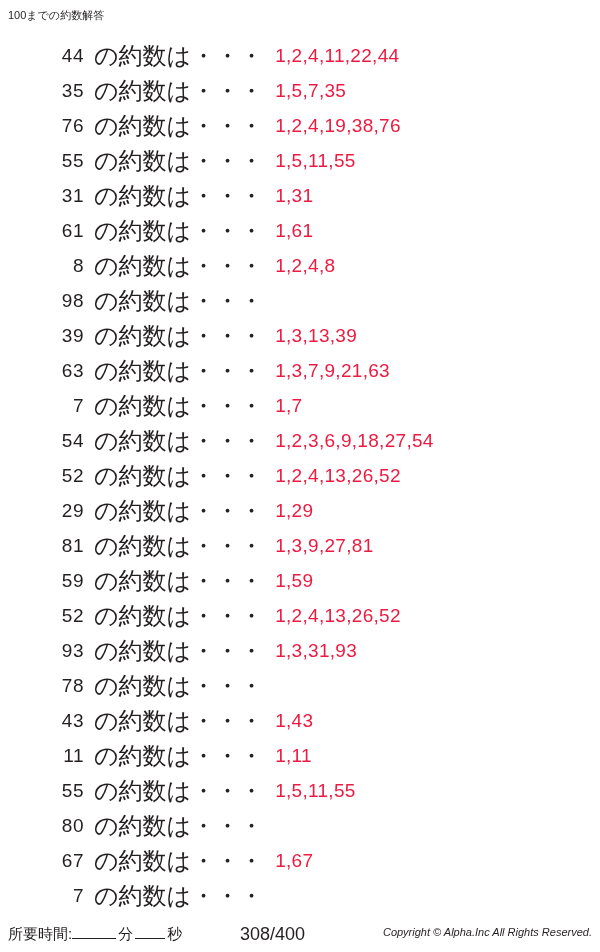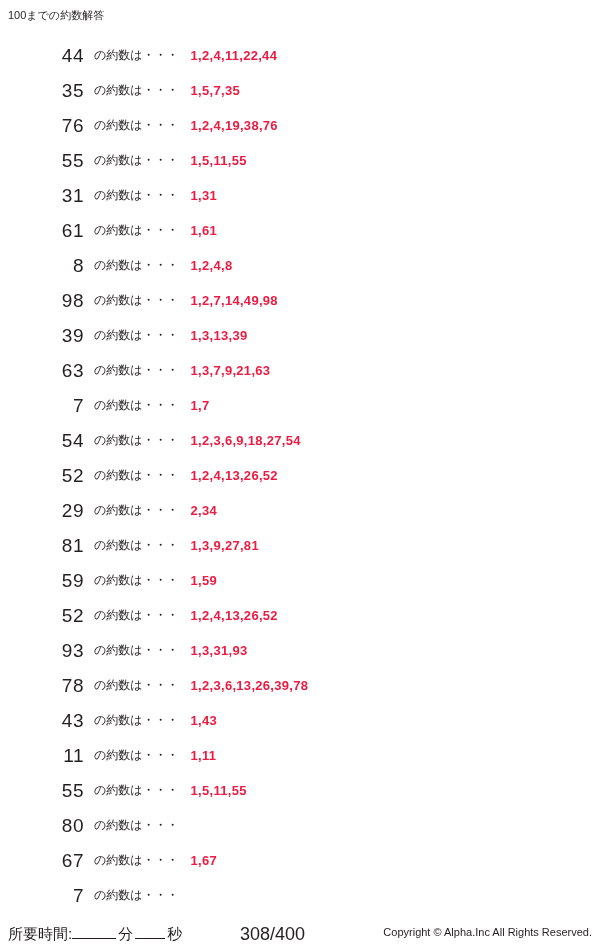--- a/index.html
+++ b/index.html
@@ -79,30 +79,29 @@
   .num {
     width: 84px;
     text-align: right;
     padding-right: 0px;
     font-size: 19px;
     color: #231f20;
     letter-spacing: 0.5px;
   }
   .phrase {
     margin-left: 10px;
-    font-size: 12px;
+    font-size: 24px;
     color: #231f20;
     letter-spacing: 0px;
   }
   .answer {
     margin-left: 12px;
     color: #ed1b41;
-    font-size: 13px;
+    font-size: 19px;
     letter-spacing: 0.3px;
-    font-weight: bold;
   }
 
   
   .footer {
     position: absolute;
     left: 0;
     bottom: 6px;
     width: 600px;
     height: 26px;
     font-size: 15px;
@@ -136,20 +135,21 @@
     font-size: 18px;
     color: #231f20;
   }
   .copyright {
     position: absolute;
     right: 8px;
     top: 6px;
     font-size: 11px;
     color: #231f20;
     white-space: nowrap;
+    font-style: italic;
   }
 </style>
 </head>
 <body>
 
 <div class="sheet">
 
   <div class="header">
     <div class="doc-title">100までの約数解答</div>
   </div>
@@ -187,21 +187,20 @@
       <span class="answer">1,61</span>
     </div>
     <div class="row">
       <span class="num">8</span>
       <span class="phrase">の約数は・・・</span>
       <span class="answer">1,2,4,8</span>
     </div>
     <div class="row">
       <span class="num">98</span>
       <span class="phrase">の約数は・・・</span>
-      <span class="answer">1,2,7,14,49,98</span>
     </div>
     <div class="row">
       <span class="num">39</span>
       <span class="phrase">の約数は・・・</span>
       <span class="answer">1,3,13,39</span>
     </div>
     <div class="row">
       <span class="num">63</span>
       <span class="phrase">の約数は・・・</span>
       <span class="answer">1,3,7,9,21,63</span>
@@ -217,21 +216,21 @@
       <span class="answer">1,2,3,6,9,18,27,54</span>
     </div>
     <div class="row">
       <span class="num">52</span>
       <span class="phrase">の約数は・・・</span>
       <span class="answer">1,2,4,13,26,52</span>
     </div>
     <div class="row">
       <span class="num">29</span>
       <span class="phrase">の約数は・・・</span>
-      <span class="answer">2,34</span>
+      <span class="answer">1,29</span>
     </div>
     <div class="row">
       <span class="num">81</span>
       <span class="phrase">の約数は・・・</span>
       <span class="answer">1,3,9,27,81</span>
     </div>
     <div class="row">
       <span class="num">59</span>
       <span class="phrase">の約数は・・・</span>
       <span class="answer">1,59</span>
@@ -242,21 +241,20 @@
       <span class="answer">1,2,4,13,26,52</span>
     </div>
     <div class="row">
       <span class="num">93</span>
       <span class="phrase">の約数は・・・</span>
       <span class="answer">1,3,31,93</span>
     </div>
     <div class="row">
       <span class="num">78</span>
       <span class="phrase">の約数は・・・</span>
-      <span class="answer">1,2,3,6,13,26,39,78</span>
     </div>
     <div class="row">
       <span class="num">43</span>
       <span class="phrase">の約数は・・・</span>
       <span class="answer">1,43</span>
     </div>
     <div class="row">
       <span class="num">11</span>
       <span class="phrase">の約数は・・・</span>
       <span class="answer">1,11</span>

